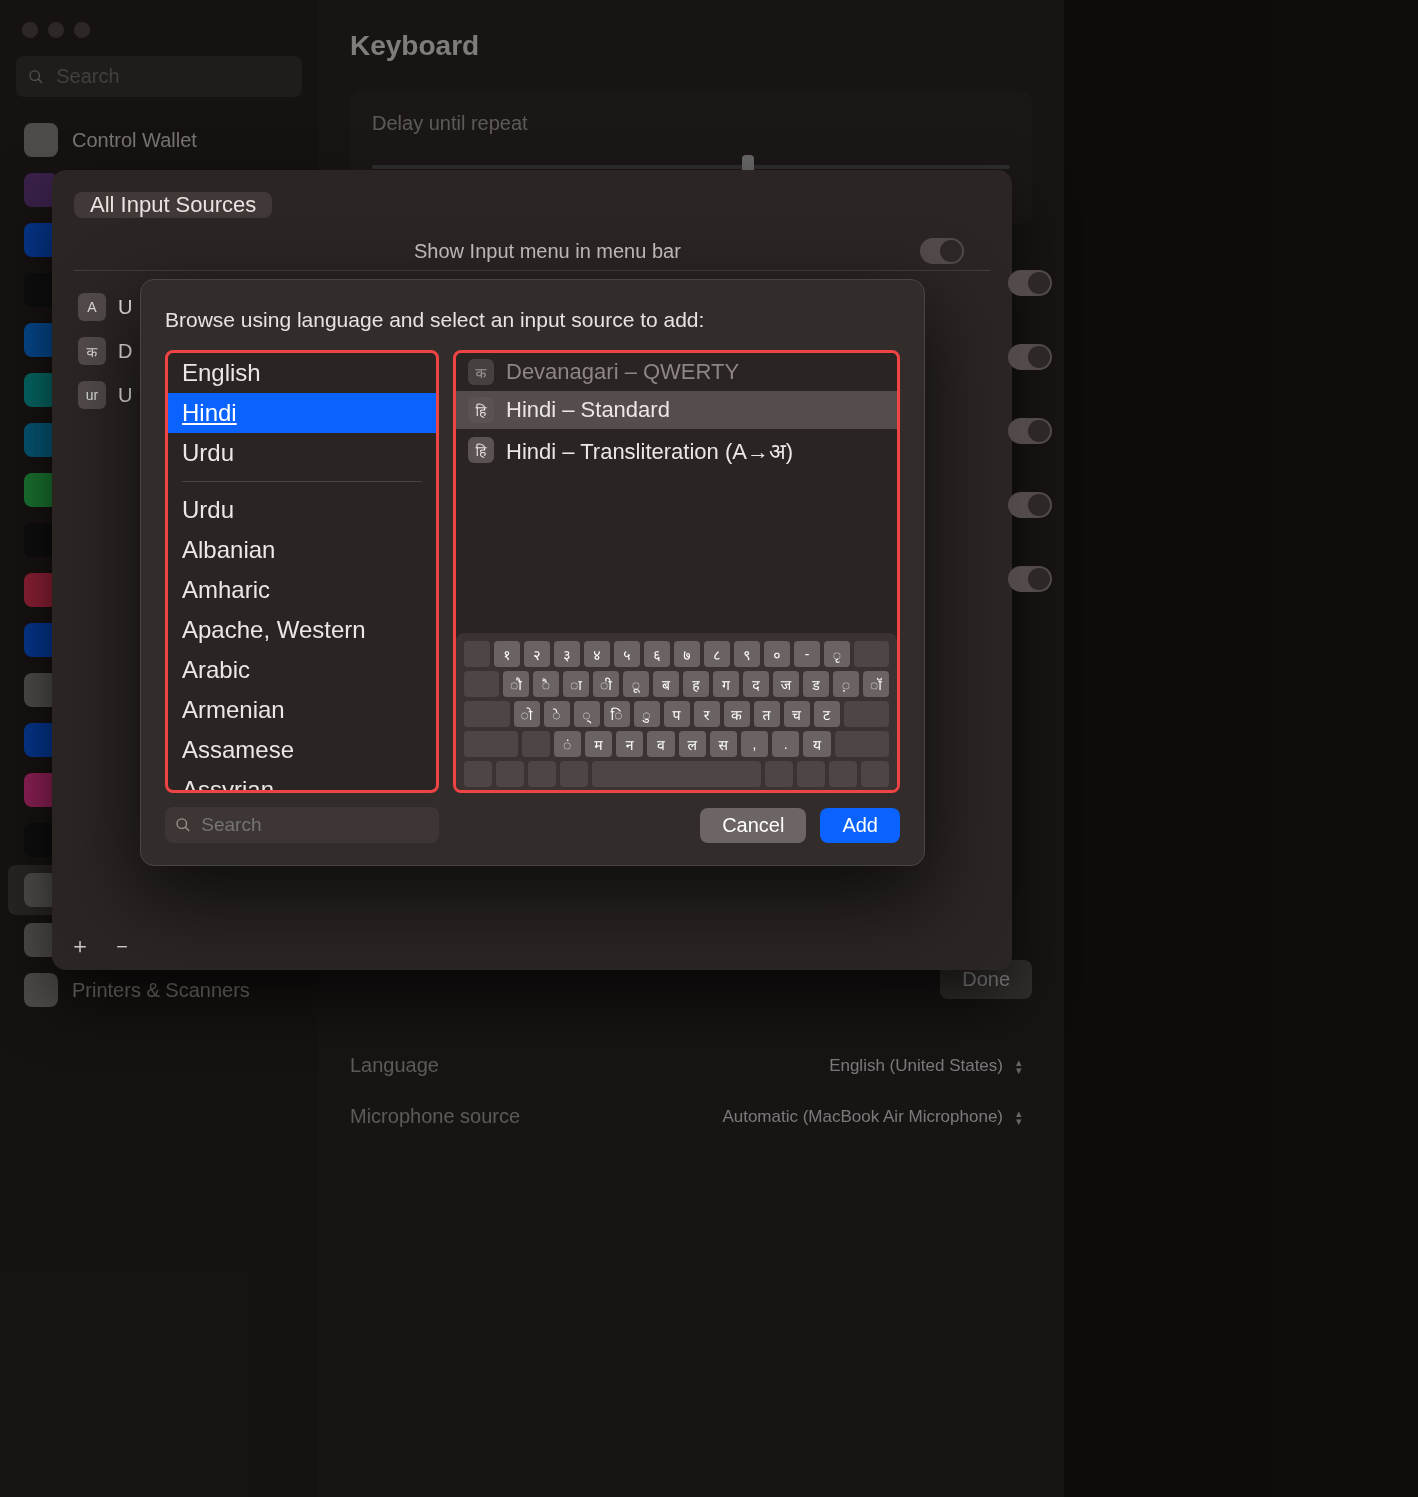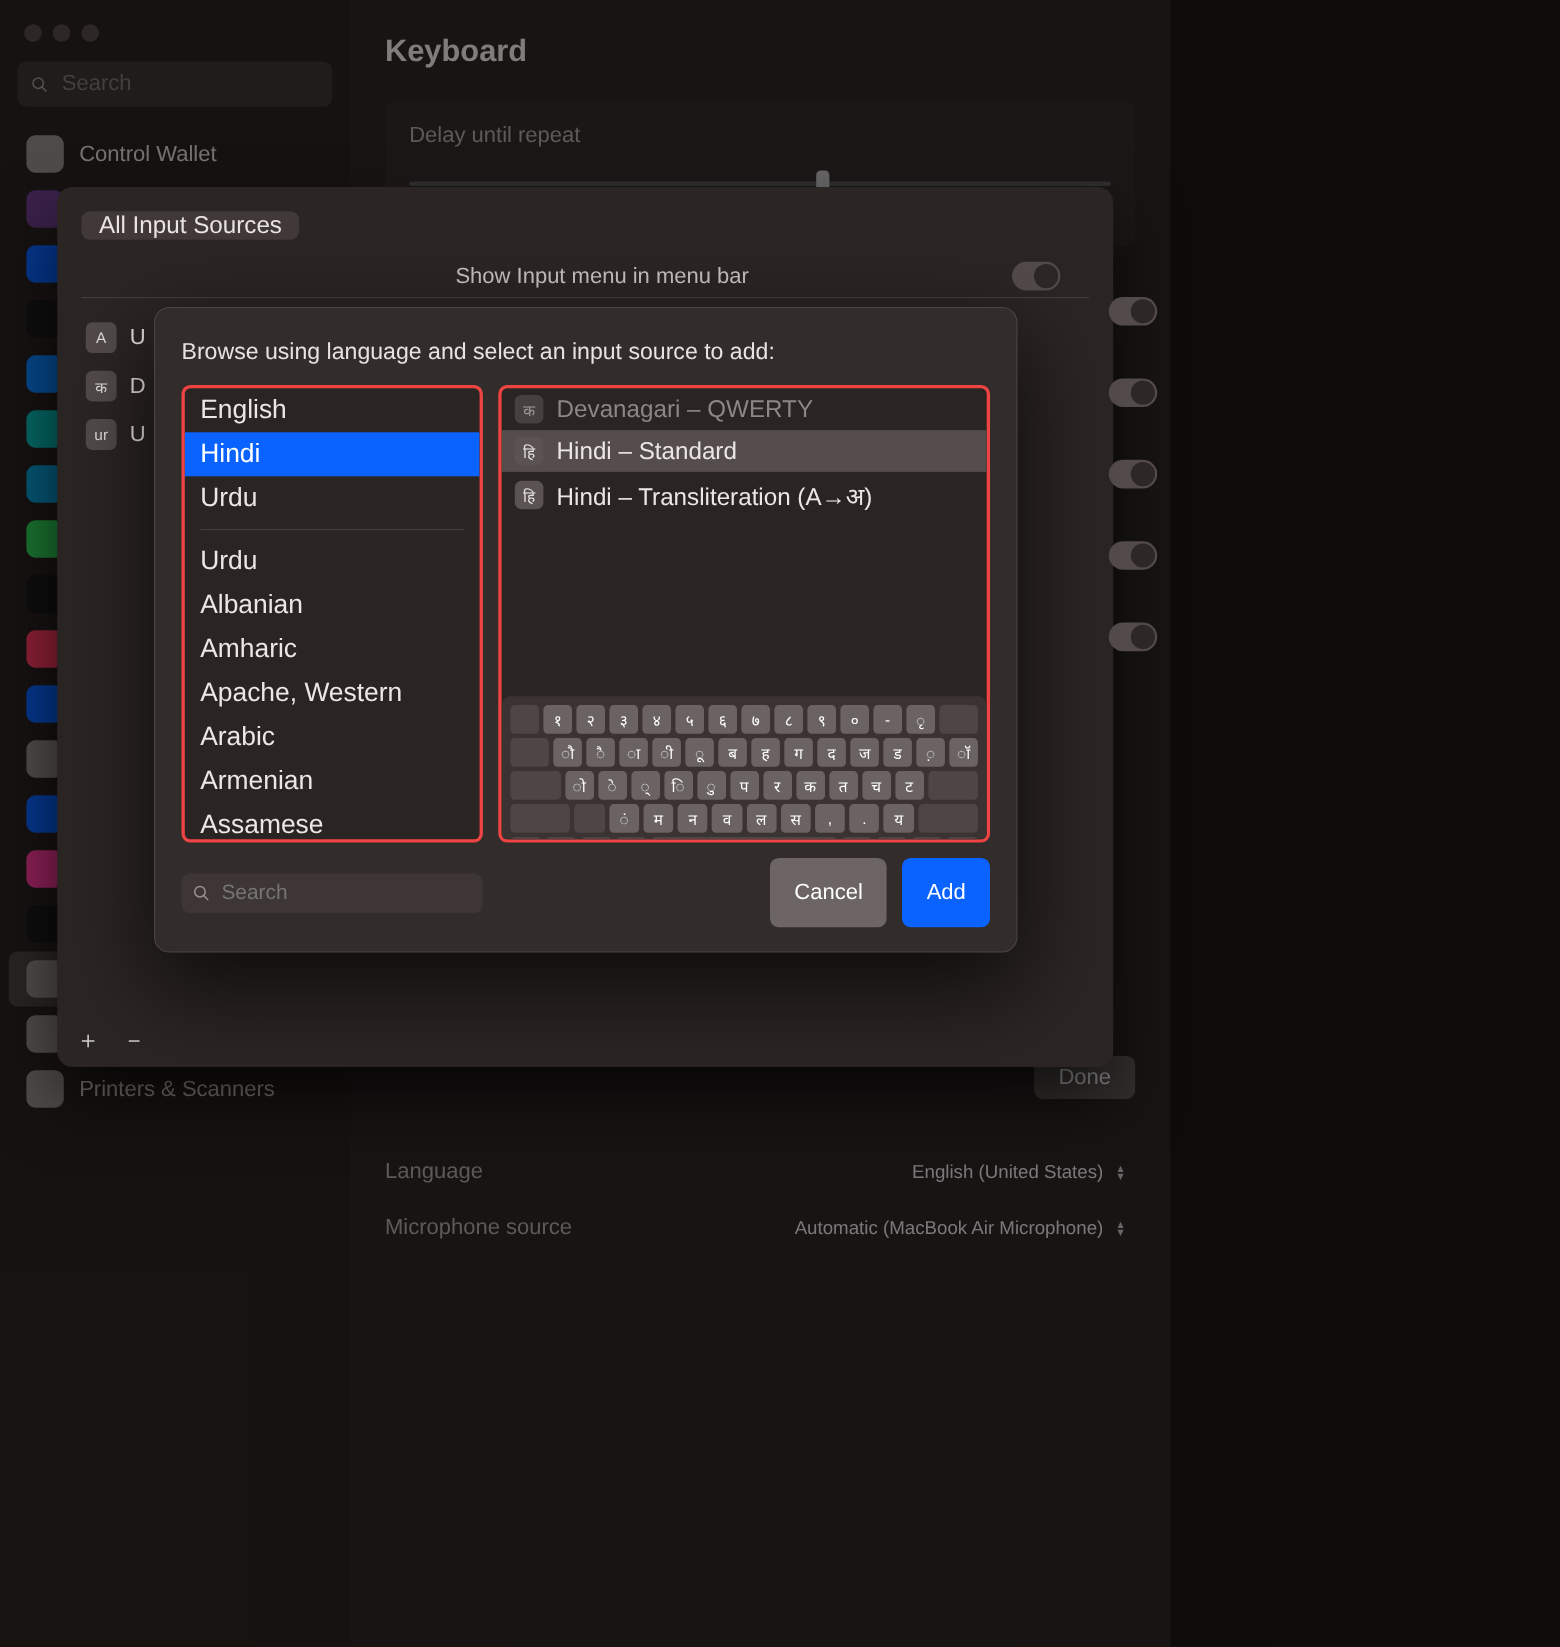--- a/index.html
+++ b/index.html
@@ -182,21 +182,21 @@
     border-radius: 8px;
     overflow:hidden;
     display:flex; flex-direction:column;
   }
   .lang-col { width: 274px; }
   .src-col  { flex:1; display:flex; flex-direction:column; }
   .scroll { overflow-y:hidden; }
   .lang-item {
     padding: 6px 14px; font-size: 24px; color:#ece7e5;
   }
-  .lang-item.selected { background: var(--bg-selected-blue); color:#fff; }
+  .lang-item.selected { background: var(--bg-selected-blue); color:#fff;text-decoration:underline; }
   .lang-sep { border-top:1px solid #4a4342; margin: 8px 14px; }
   .src-item {
     display:flex; align-items:center; gap:12px;
     padding: 6px 12px; font-size: 22px; color:#ece7e5;
   }
   .src-item.disabled { color:#8d8684; }
   .src-item.selected { background: #544d4c; }
   .src-glyph {
     width:26px; height:26px; border-radius:6px; background:#5a5352;
     display:flex; align-items:center; justify-content:center; font-size:14px;
@@ -223,21 +223,21 @@
   .lang-search {
     width:274px; background:#3d3635; border-radius:8px;
     display:flex; align-items:center; padding:6px 10px; gap:8px;
   }
   .lang-search input {
     background:transparent; border:none; outline:none;
     font-size:19px; color:#c7c1bf; width:100%;
   }
   .actions { margin-left:auto; display:flex; gap:14px;}
   .btn {
-    padding: 20px 22px; border-radius:8px; font-size:20px;
+    padding: 6px 22px; border-radius:8px; font-size:20px;
     display:flex; align-items:center; justify-content:center;
   }
   .btn.cancel { background:#6c6564; color:#fff;}
   .btn.add    { background:#0a63ff; color:#fff;}
 
   svg.mag { stroke:#99928f; stroke-width:2; fill:none; }
 </style>
 </head>
 <body>
 

